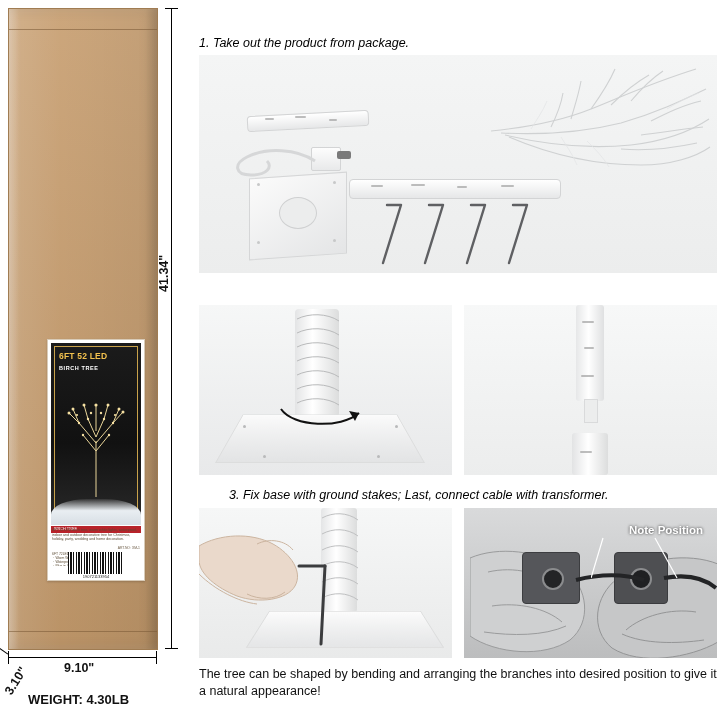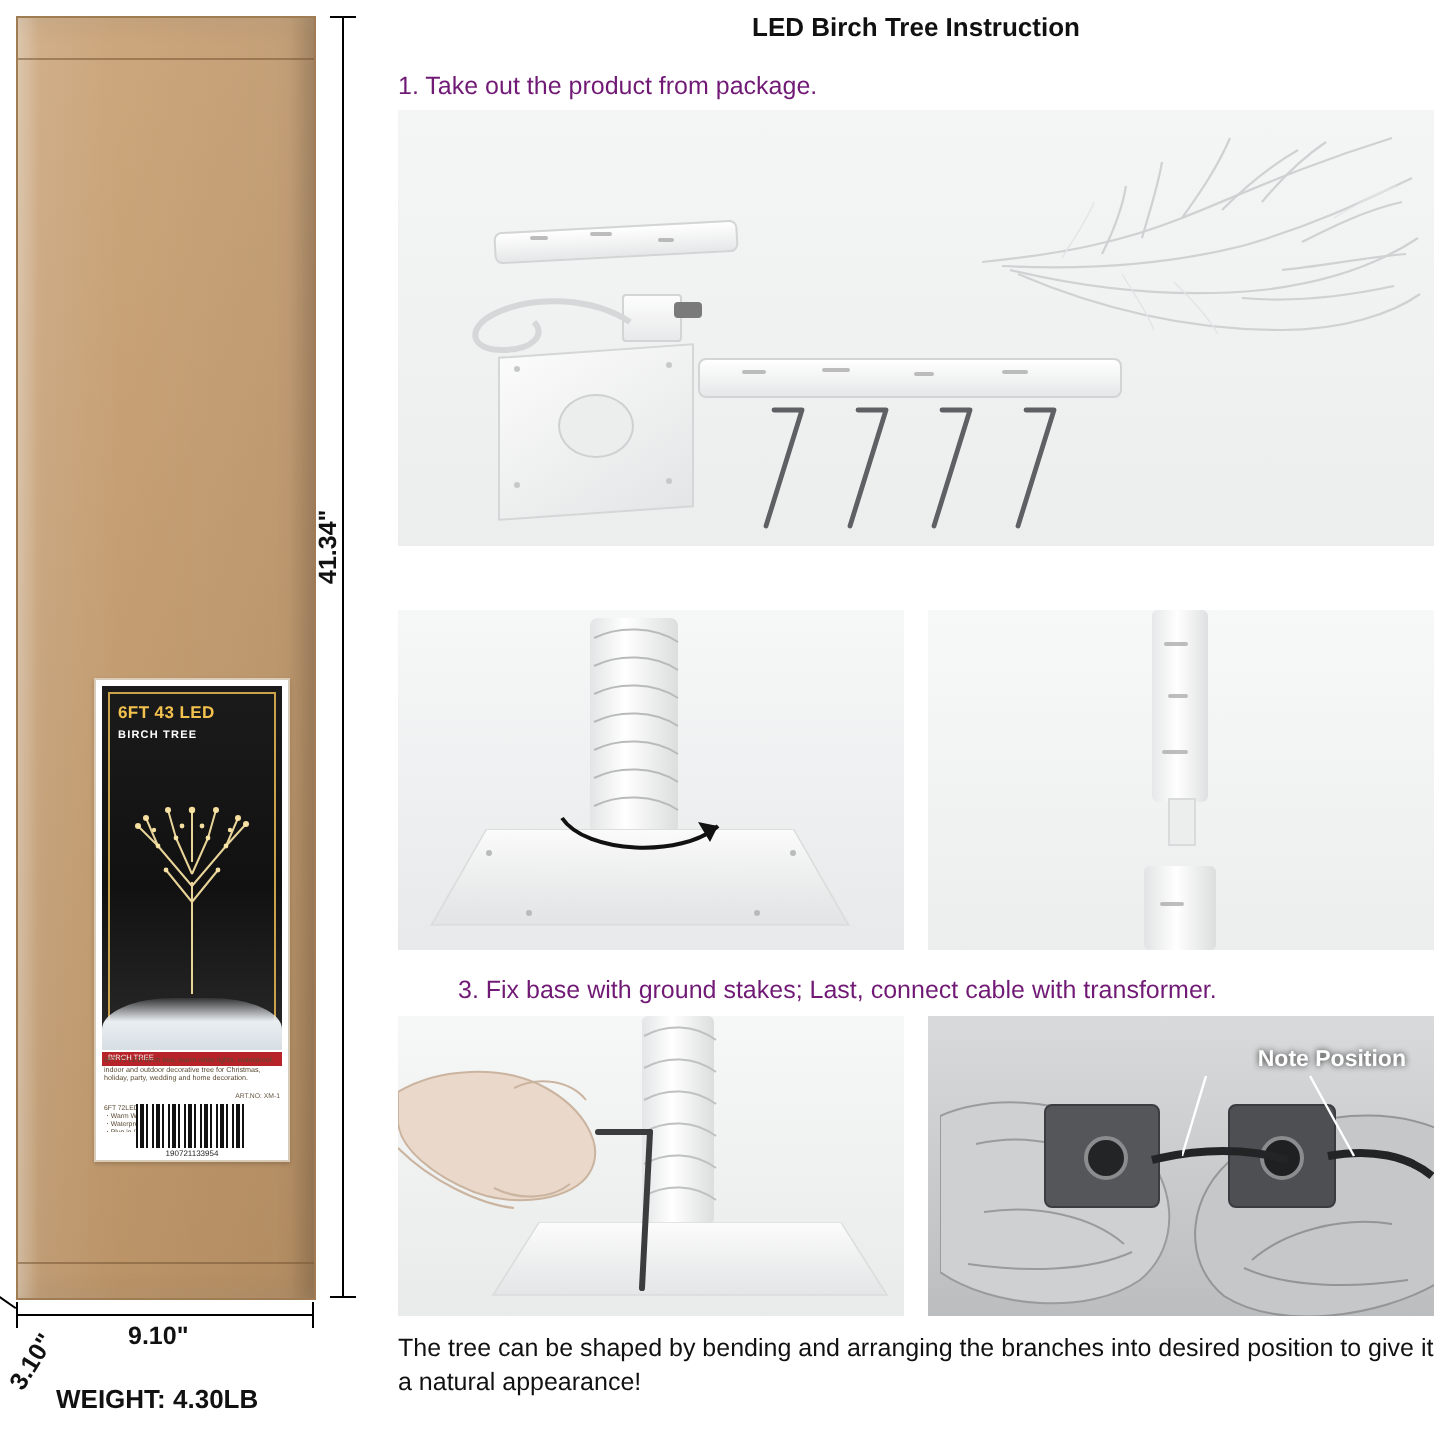--- a/index.html
+++ b/index.html
@@ -248,21 +248,22 @@
     right: 0;
     top: 6px;
     text-align: center;
     font-size: 13px;
     font-weight: bold;
   }
   .step-text {
     position: absolute;
     font-size: 12.5px;
     line-height: 16px;
-    color: #701a75;
+    color: #000000;
+    font-style: italic;
   }
   .photo {
     position: absolute;
     background: #f1f2f2;
     overflow: hidden;
   }
 
   
   .s1 { left: 3px; top: 55px; width: 518px; height: 218px;
         background: linear-gradient(180deg,#f4f5f5 0%, #eceded 100%); }
@@ -320,21 +321,21 @@
 
     <div class="carton">
       <div class="edge-left"></div>
       <div class="edge-right"></div>
       <div class="flap-line" style="top:20px;"></div>
       <div class="flap-line" style="top:622px;"></div>
 
       <div class="carton-label">
         <div class="label-photo">
           <div class="label-border"></div>
-          <div class="label-title">6FT 43 LED</div>
+          <div class="label-title">6FT 52 LED</div>
           <div class="label-sub">BIRCH TREE</div>
 
           <svg class="label-tree" viewBox="0 0 78 118">
             <g stroke="#f4dFa0" stroke-width="1" fill="none" opacity="0.95">
               <path d="M39 118 L39 62"></path>
               <path d="M39 64 L22 44 M22 44 L12 34 M22 44 L16 30"></path>
               <path d="M39 64 L56 44 M56 44 L66 33 M56 44 L62 30"></path>
               <path d="M39 72 L26 56 M39 72 L52 56"></path>
               <path d="M39 58 L31 40 M39 58 L47 40"></path>
               <path d="M39 52 L39 26"></path>
@@ -390,21 +391,20 @@
     <div class="dim-h-label">9.10"</div>
 
     <div style="position:absolute;left:0px;top:648px;width:10px;height:1px;background:#000;transform:rotate(35deg);transform-origin:left top;"></div>
     <div class="dim-depth-label">3.10"</div>
 
     <div class="weight-label">WEIGHT: 4.30LB</div>
   </div>
 
   <div class="right-panel">
 
-    <div class="doc-title">LED Birch Tree Instruction</div>
 
     <div class="step-text" style="left:3px; top:35px;">1. Take out the product from package.</div>
 
     <div class="photo s1">
 
       <svg class="branch-cluster" viewBox="0 0 220 130">
         <g stroke="#cfd1d2" stroke-width="1.1" fill="none">
           <path d="M0 70 C40 66, 70 60, 100 48 C130 36, 160 22, 205 8"></path>
           <path d="M10 72 C50 74, 90 72, 130 62 C165 52, 190 40, 215 28"></path>
           <path d="M14 74 C56 84, 100 88, 140 84 C175 80, 200 70, 218 58"></path>

